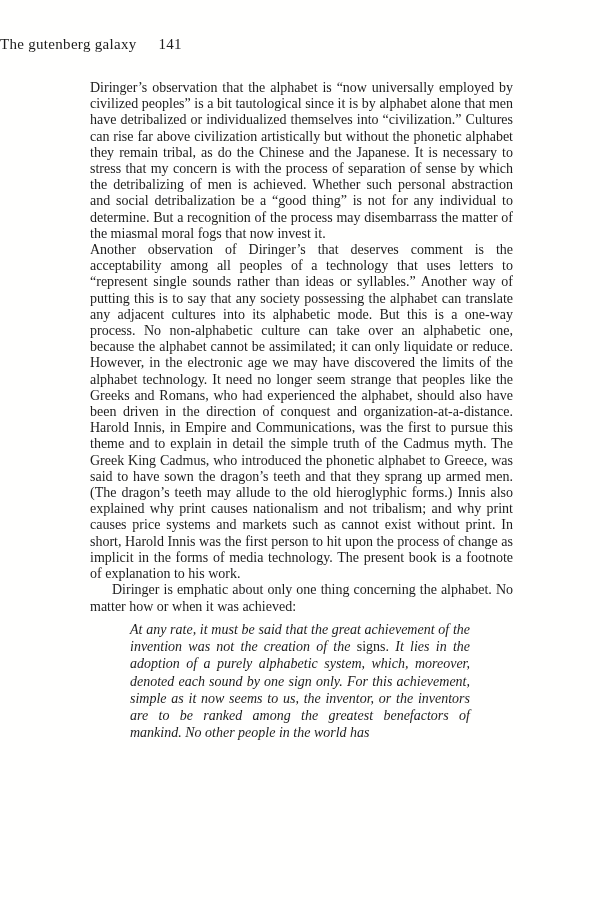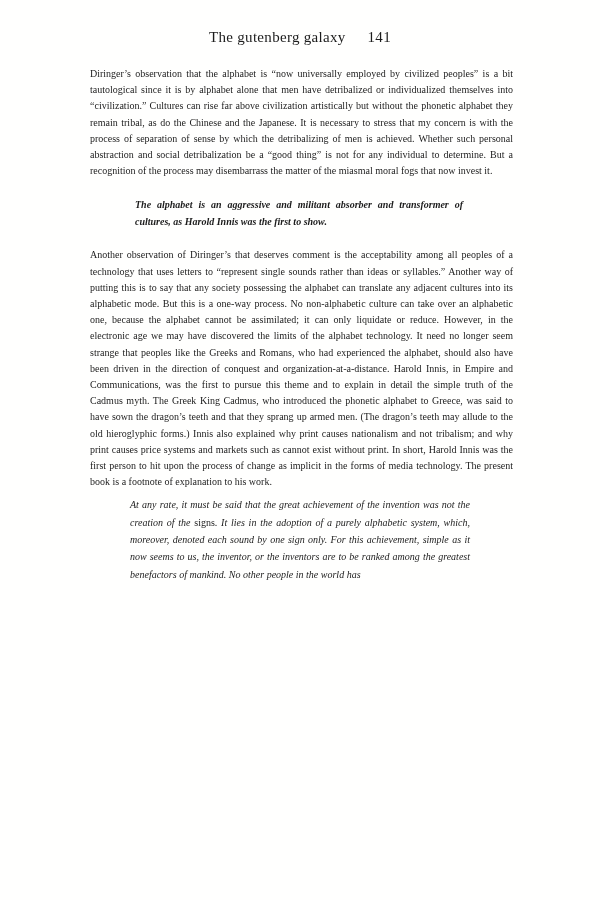--- a/index.html
+++ b/index.html
@@ -11,37 +11,37 @@
     position: relative;
     width: 600px;
     height: 900px;
     background: #fffffe;
     font-family: "Liberation Serif", serif;
     color: #1c1c1c;
     overflow: hidden;
   }
   .running-head {
     position: absolute;
-    top: 29px;
+    top: 36px;
     left: 0;
     width: 100%;
-    text-align: center;
+    text-align: left;
     font-size: 15px;
     letter-spacing: 0.3px;
     white-space: nowrap;
   }
   .running-head .pagenum {
     margin-left: 22px;
   }
   .text-block {
     position: absolute;
     left: 90px;
-    top: 66px;
+    top: 80px;
     width: 423px;
-    font-size: 10px;
+    font-size: 14px;
     line-height: 16.2px;
     text-align: justify;
   }
   .text-block p {
     margin: 0;
     padding: 0;
   }
   p.indent {
     text-indent: 22px;
   }
@@ -63,17 +63,17 @@
 </style>
 </head>
 <body>
 
 <div class="page">
   <div class="running-head">
     <span>The gutenberg galaxy</span><span class="pagenum">141</span>
   </div>
   <div class="text-block">
       <p class="body"><span>Diringer’s observation that the alphabet is “now universally employed by civilized peoples” is a bit tautological since it is by alphabet alone that men have detribalized or individualized themselves into “civilization.” Cultures can rise far above civilization artistically but without the phonetic alphabet they remain tribal, as do the Chinese and the Japanese. It is necessary to stress that my concern is with the process of separation of sense by which the detribalizing of men is achieved. Whether such personal abstraction and social detribalization be a “good thing” is not for any individual to determine. But a recognition of the process may disembarrass the matter of the miasmal moral fogs that now invest it.</span></p>
-      <p class="gloss"><span>The alphabet is an aggressive and militant absorber and transformer of cultures, as Harold Innis was the first to show.</span></p>
       <p class="body"><span>Another observation of Diringer’s that deserves comment is the acceptability among all peoples of a technology that uses letters to “represent single sounds rather than ideas or syllables.” Another way of putting this is to say that any society possessing the alphabet can translate any adjacent cultures into its alphabetic mode. But this is a one-way process. No non-alphabetic culture can take over an alphabetic one, because the alphabet cannot be assimilated; it can only liquidate or reduce. However, in the electronic age we may have discovered the limits of the alphabet technology. It need no longer seem strange that peoples like the Greeks and Romans, who had experienced the alphabet, should also have been driven in the direction of conquest and organization-at-a-distance. Harold Innis, in </span><span class="italic">Empire and Communications,</span><span> was the first to pursue this theme and to explain in detail the simple truth of the Cadmus myth. The Greek King Cadmus, who introduced the phonetic alphabet to Greece, was said to have sown the dragon’s teeth and that they sprang up armed men. (The dragon’s teeth may allude to the old hieroglyphic forms.) Innis also explained why print causes nationalism and not tribalism; and why print causes price systems and markets such as cannot exist without print. In short, Harold Innis was the first person to hit upon the </span><span class="italic">process</span><span> of change as implicit in the </span><span class="italic">forms</span><span> of media technology. The present book is a footnote of explanation to his work.</span></p>
+      <p class="body indent"><span>Diringer is emphatic about only one thing concerning the alphabet. No matter how or when it was achieved:</span></p>
       <p class="quote"><span>At any rate, it must be said that the great achievement of the invention was not the creation of the </span><span class="roman">signs.</span><span> It lies in the adoption of a purely alphabetic system, which, moreover, denoted each sound by one sign only. For this achievement, simple as it now seems to us, the inventor, or the inventors are to be ranked among the greatest benefactors of mankind. No other people in the world has</span></p>
     </div>
 </div>
 
 </body></html>

